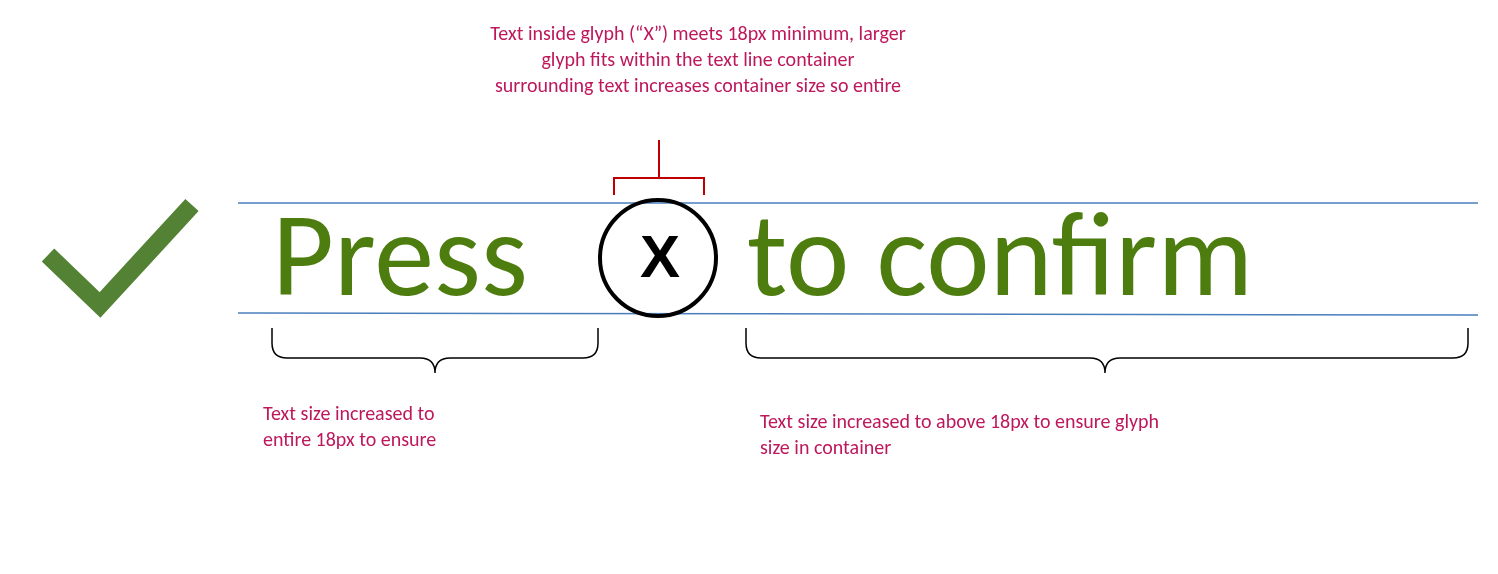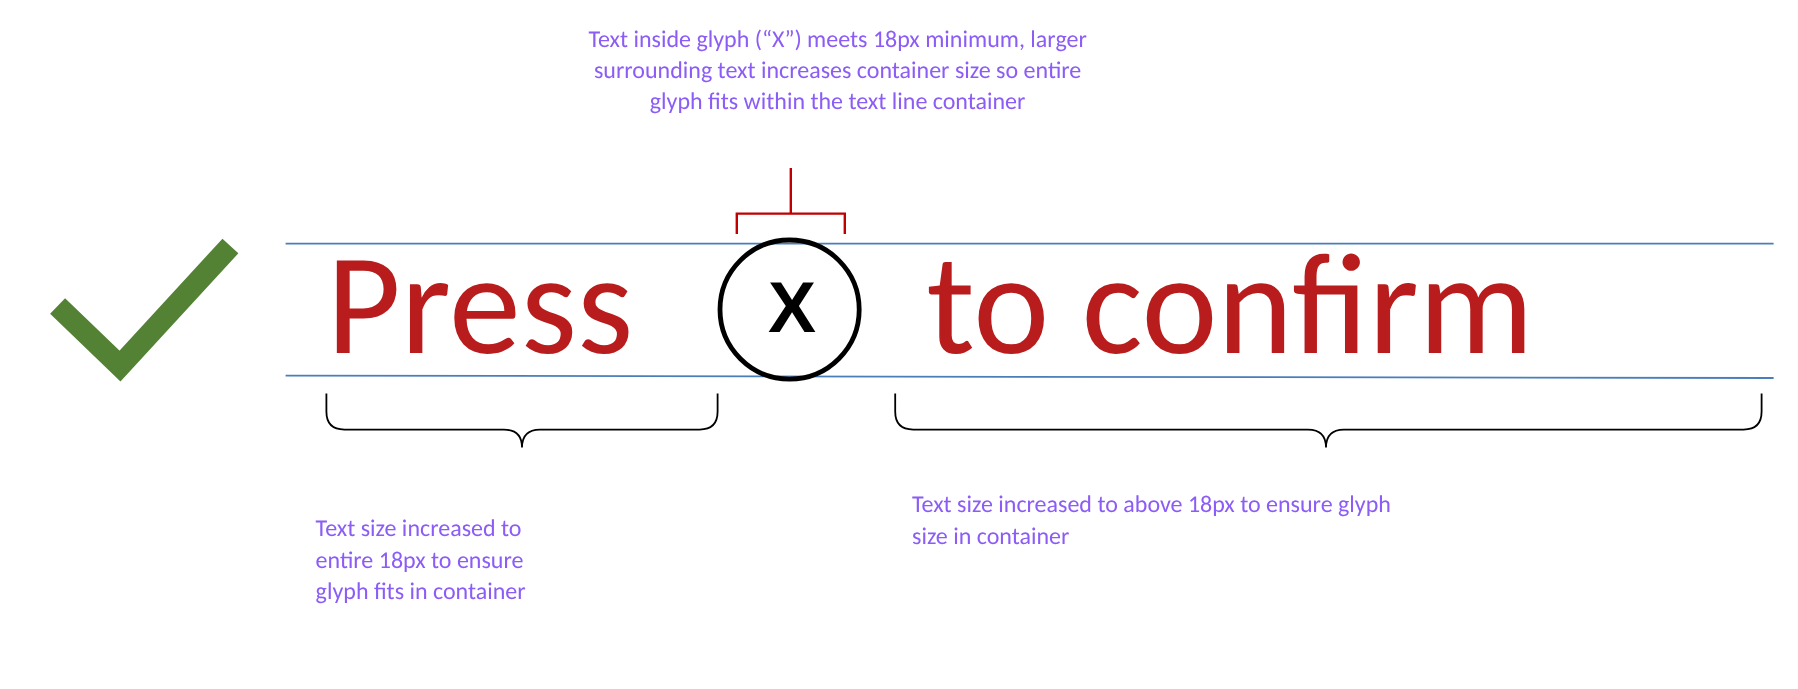--- a/index.html
+++ b/index.html
@@ -10,30 +10,30 @@
     background: #ffffff;
     font-family: "Calibri", "Segoe UI", Arial, sans-serif;
     color: #000000;
     position: relative;
     overflow: hidden;
   }
   .abs { position: absolute; }
   .annot {
     font-size: 20px;
     line-height: 1.3;
-    color: #8b5cf6;
+    color: #be185d;
   }
   .annot-top {
     text-align: center;
     width: 560px;
   }
   .big-text {
     font-size: 120px;
     line-height: 1;
-    color: #b91c1c;
+    color: #4d7c0f;
     white-space: nowrap;
   }
   .guide-line {
     stroke: #4A7EBB;
     stroke-width: 1.5;
     fill: none;
   }
   .glyph-circle {
     stroke: #000000;
     stroke-width: 4;
@@ -59,22 +59,22 @@
     stroke: #C00000;
     stroke-width: 2;
     fill: none;
   }
 </style>
 </head>
 <body>
 
 <div class="abs annot annot-top" style="left:418px; top:20px;">
   <div>Text inside glyph (“X”) meets 18px minimum, larger</div>
+  <div>glyph fits within the text line container</div>
   <div>surrounding text increases container size so entire</div>
-  <div>glyph fits within the text line container</div>
 </div>
 
 <svg class="abs" style="left:0; top:0;" width="1498" height="574">
 
   <g>
     <polyline class="check-stroke" points="48,255 100,305 192,205"></polyline>
   </g>
 
   <line class="guide-line" x1="238" y1="203" x2="1478" y2="203"></line>
   <line class="guide-line" x1="238" y1="313" x2="1478" y2="315"></line>
@@ -112,24 +112,23 @@
       Q 1468,358 1468,343
       L 1468,328
     "></path>
   </g>
 </svg>
 
 <div class="abs big-text" style="left:272px; top:194px;">Press</div>
 
 <div class="abs glyph-x" style="left:640px; top:222px;">X</div>
 
-<div class="abs big-text" style="left:772px; top:194px;">to confirm</div>
+<div class="abs big-text" style="left:747px; top:194px;">to confirm</div>
 
-<div class="abs annot" style="left:263px; top:428px; width:260px;">
+<div class="abs annot" style="left:263px; top:400px; width:260px;">
   <div>Text size increased to</div>
   <div>entire 18px to ensure</div>
-  <div>glyph fits in container</div>
 </div>
 
 <div class="abs annot" style="left:760px; top:408px; width:520px; text-align:left;">
   <div>Text size increased to above 18px to ensure glyph</div>
   <div>size in container</div>
 </div>
 
 </body></html>

